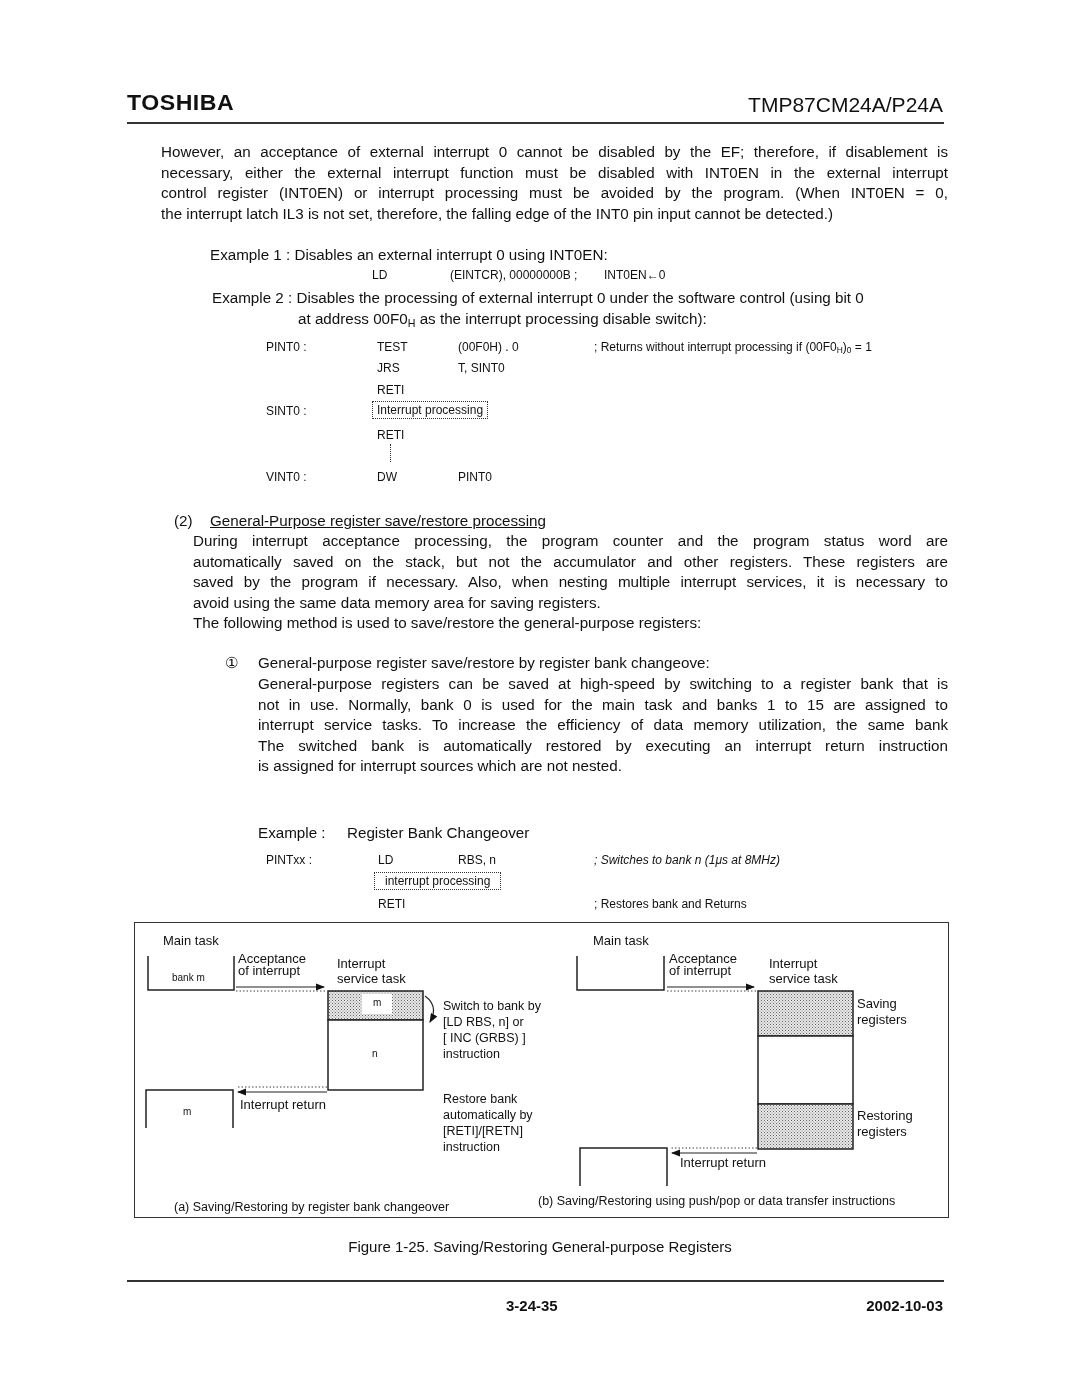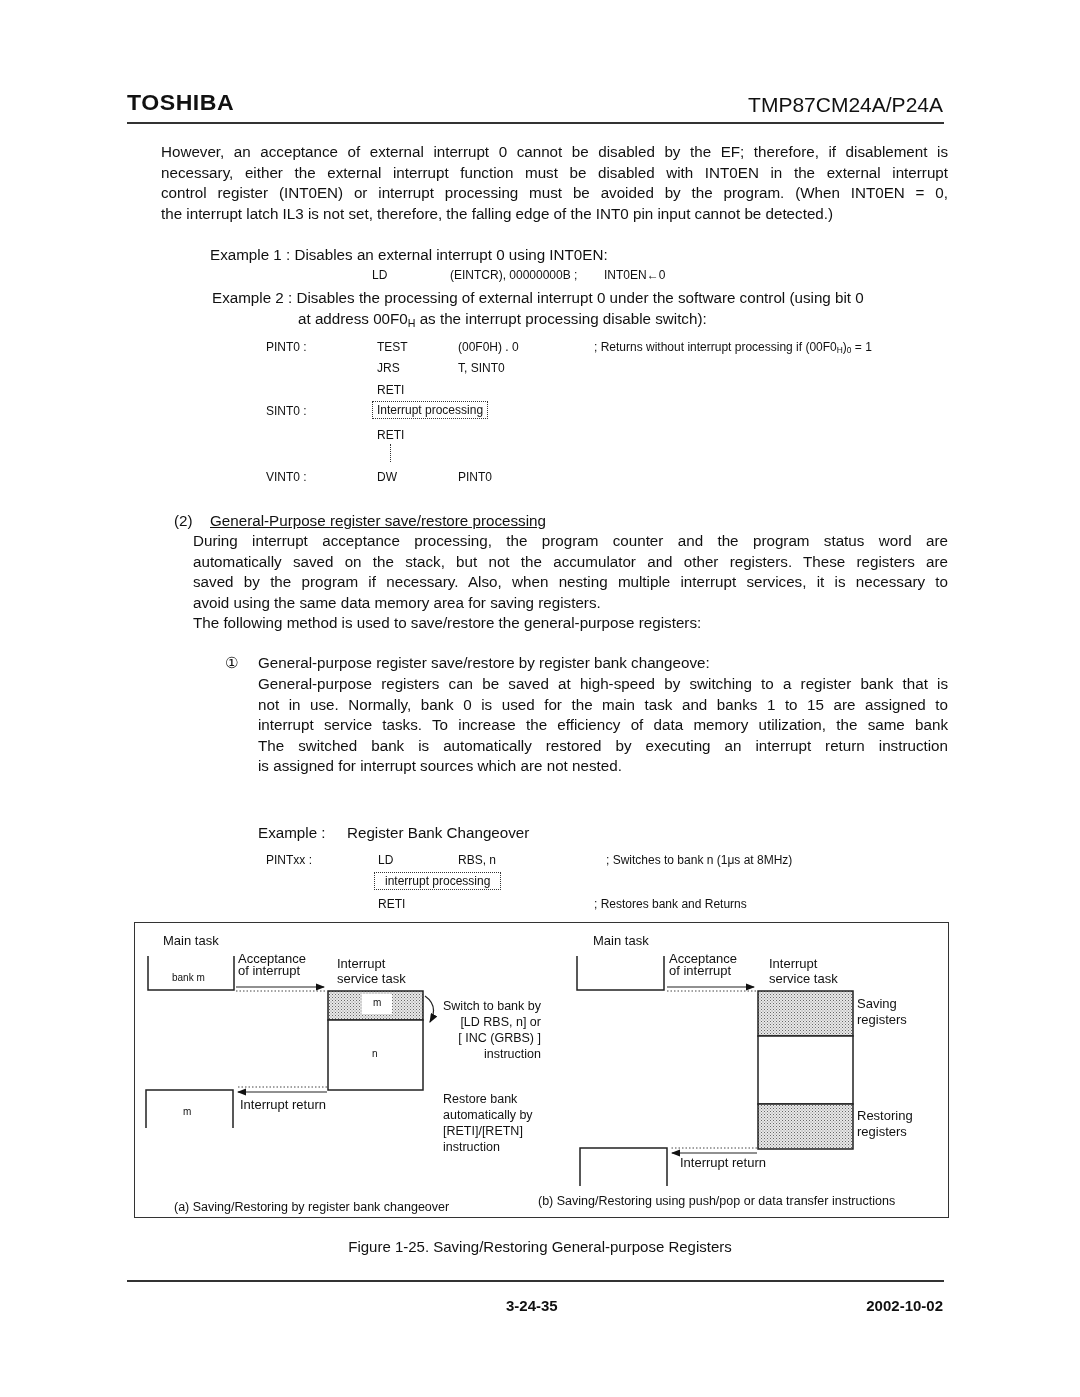--- a/index.html
+++ b/index.html
@@ -81,21 +81,21 @@
   <span class="ln">The switched bank is automatically restored by executing an interrupt return instruction</span>
   <span class="ln last">is assigned for interrupt sources which are not nested.</span>
 </div>
 
 <div class="abs" style="left:258px; top:824px; font-size:15.2px;">Example :</div>
 <div class="abs" style="left:347px; top:824px; font-size:15.2px;">Register Bank Changeover</div>
 <div class="code" style="left:266px; top:853px; width:680px; height:60px;">
   <span class="abs" style="left:0; top:0;">PINTxx  :</span>
   <span class="abs" style="left:112px; top:0;">LD</span>
   <span class="abs" style="left:192px; top:0;">RBS,  n</span>
-  <span class="abs" style="left:340px; top:0;">;   Switches to bank n (1μs at 8MHz)</span>
+  <span class="abs" style="left:328px; top:0;font-style:italic;">;   Switches to bank n (1μs at 8MHz)</span>
   <span class="abs dotbox" style="left:108px; top:19px; padding:0 10px;">interrupt processing</span>
   <span class="abs" style="left:112px; top:44px;">RETI</span>
   <span class="abs" style="left:328px; top:44px;">;   Restores bank and Returns</span>
 </div>
 
 <div class="abs" style="left:134px; top:922px; width:815px; height:296px; border:1.5px solid #333; box-sizing:border-box;">
   <svg width="815" height="296" viewBox="0 0 815 296" style="position:absolute; left:-1.5px; top:-1.5px;">
     <defs>
       <pattern id="dots" width="3" height="3" patternUnits="userSpaceOnUse">
         <rect width="3" height="3" fill="#e8e8e8"></rect>
@@ -138,32 +138,32 @@
       <polyline points="446,264 446,226 533,226 533,264" fill="none" stroke="#222" stroke-width="1.5"></polyline>
     </g>
   </svg>
 
   <span class="abs" style="left:28px; top:10px; font-size:13px;">Main task</span>
   <span class="abs" style="left:37px; top:49px; font-size:10px;">bank m</span>
   <span class="abs" style="left:103px; top:30px; font-size:13px; line-height:12px;"><span>Acceptance</span><br><span>of interrupt</span></span>
   <span class="abs" style="left:202px; top:33px; font-size:13px; line-height:15px;"><span>Interrupt</span><br><span>service  task</span></span>
   <span class="abs" style="left:238px; top:74px; font-size:10px;">m</span>
   <span class="abs" style="left:237px; top:125px; font-size:10px;">n</span>
-  <span class="abs" style="left:308px; top:75px; font-size:12.5px; line-height:16px;text-align:right;"><span>Switch to bank by</span><br><span>[LD  RBS, n] or</span><br><span>[ INC (GRBS) ]</span><br><span>instruction</span></span>
+  <span class="abs" style="left:308px; top:75px; font-size:12.5px; line-height:16px;"><span>Switch to bank by</span><br><span>[LD  RBS, n] or</span><br><span>[ INC (GRBS) ]</span><br><span>instruction</span></span>
   <span class="abs" style="left:105px; top:174px; font-size:13px;">Interrupt return</span>
   <span class="abs" style="left:48px; top:183px; font-size:10px;">m</span>
   <span class="abs" style="left:308px; top:168px; font-size:12.5px; line-height:16px;"><span>Restore bank</span><br><span>automatically by</span><br><span>[RETI]/[RETN]</span><br><span>instruction</span></span>
   <span class="abs" style="left:39px; top:277px; font-size:12.5px;">(a)   Saving/Restoring by register bank changeover</span>
 
   <span class="abs" style="left:458px; top:10px; font-size:13px;">Main task</span>
   <span class="abs" style="left:534px; top:30px; font-size:13px; line-height:12px;"><span>Acceptance</span><br><span>of interrupt</span></span>
   <span class="abs" style="left:634px; top:33px; font-size:13px; line-height:15px;"><span>Interrupt</span><br><span>service task</span></span>
   <span class="abs" style="left:722px; top:73px; font-size:13px; line-height:16px;"><span>Saving</span><br><span>registers</span></span>
   <span class="abs" style="left:722px; top:185px; font-size:13px; line-height:16px;"><span>Restoring</span><br><span>registers</span></span>
   <span class="abs" style="left:545px; top:232px; font-size:13px;">Interrupt return</span>
   <span class="abs" style="left:403px; top:271px; font-size:12.5px;">(b)   Saving/Restoring using push/pop or data transfer instructions</span>
 </div>
 
 <div class="abs" style="left:0; width:1080px; text-align:center; top:1238px; font-size:15px;">Figure 1-25.   Saving/Restoring General-purpose Registers</div>
 
 <div class="hrule" style="top:1280px;"></div>
 <div class="abs" style="left:506px; top:1297px; font-size:15px; font-weight:bold;">3-24-35</div>
-<div class="abs" style="right:137px; top:1297px; font-size:15px; font-weight:bold;">2002-10-02</div>
+<div class="abs" style="right:137px; top:1297px; font-size:15px; font-weight:bold;">2002-10-03</div>
 
 </body></html>

